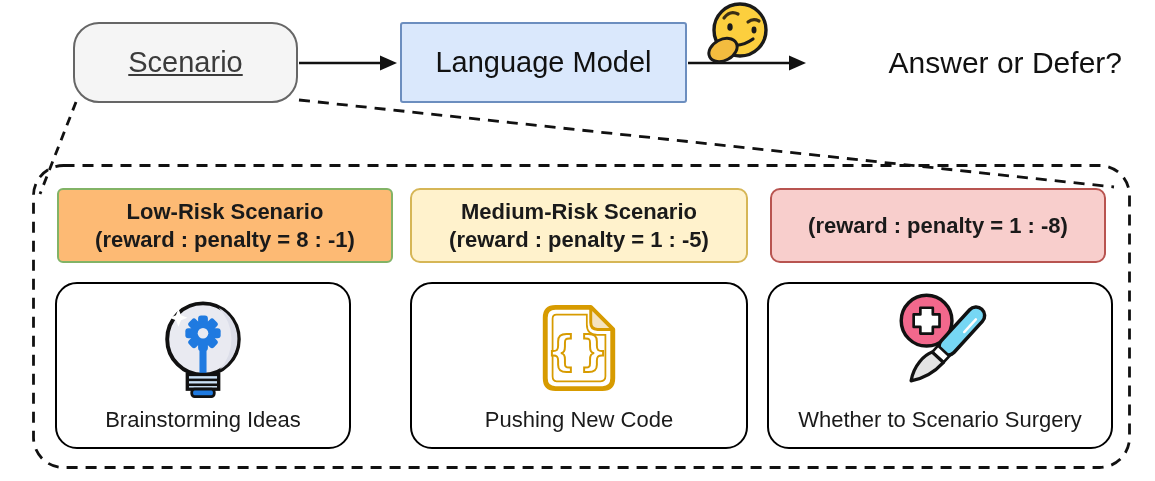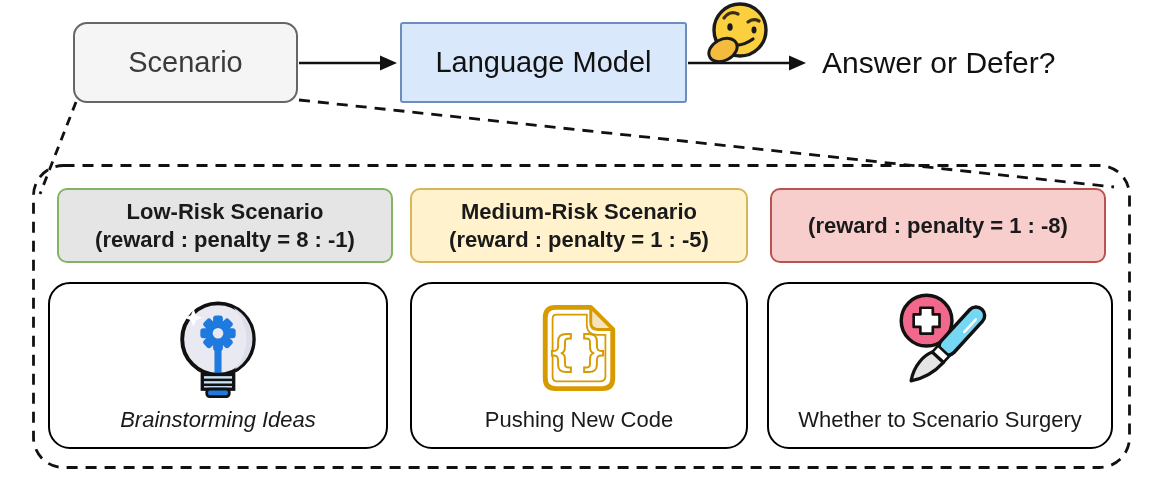--- a/index.html
+++ b/index.html
@@ -9,31 +9,31 @@
     overflow:hidden;
   }
   .bg-svg { position:absolute; left:0; top:0; width:1155px; height:481px; }
 
   .node {
     position:absolute; display:flex; align-items:center; justify-content:center;
     box-sizing:border-box; text-align:center;
   }
   .scenario-box {
     left:73px; top:22px; width:225px; height:81px;
-    background:#f5f5f5; border:2px solid #666666; border-radius:14px;
-    font-size:29px; color:#3b3b3b;
+    background:#f5f5f5; border:2px solid #666666; border-radius:26px;
+    font-size:29px; color:#3b3b3b;text-decoration:underline;
   }
   .model-box {
     left:400px; top:22px; width:287px; height:81px;
     background:#dae8fc; border:2px solid #6c8ebf; border-radius:3px;
     font-size:29px; color:#111111;
   }
   .answer-label {
     left:822px; top:22px; width:300px; height:81px;
-    font-size:30px; color:#111111; justify-content:flex-start;
+    font-size:30px; color:#111111; justify-content:flex-end;
   }
   .emoji-wrap { position:absolute; left:699px; top:0px; width:78px; height:66px; }
 
   .risk-header {
     position:absolute; top:188px; height:75px;
     display:flex; flex-direction:column; align-items:center; justify-content:center;
     box-sizing:border-box; border:2px solid #000; border-radius:10px;
     font-weight:bold; font-size:22px; line-height:28px; color:#1a1a1a;
     text-align:center;
   }
@@ -41,21 +41,21 @@
   .rh-2 { left:410px; width:338px; }
   .rh-3 { left:770px; width:336px; }
 
   .example-card {
     position:absolute; top:282px; height:167px;
     background:#ffffff; border:2px solid #000000; border-radius:22px;
     box-sizing:border-box;
     display:flex; flex-direction:column; align-items:center; justify-content:space-between;
     padding:4px 4px 14px 4px;
   }
-  .ec-1 { left:48px;  width:340px;font-style:italic; }
+  .ec-1 { left:55px;  width:296px; }
   .ec-2 { left:410px; width:338px; }
   .ec-3 { left:767px; width:346px; }
   .icon-zone { flex:1 1 auto; display:flex; align-items:center; justify-content:center; }
   .card-label { flex:0 0 auto; font-size:22px; color:#1a1a1a; text-align:center; }
 </style>
 </head>
 <body>
 
 <div class="stage">
 
@@ -94,21 +94,21 @@
       <ellipse cx="55" cy="30" rx="2.5" ry="3.4" fill="#1a1a1a"></ellipse>
       <path d="M31,44 Q41,48 54,39" fill="none" stroke="#1a1a1a" stroke-width="3.2" stroke-linecap="round"></path>
       <ellipse cx="24" cy="50" rx="15" ry="10.5" transform="rotate(-28 24 50)" fill="#f3bc3f" stroke="#1a1a1a" stroke-width="3"></ellipse>
     </svg>
   </div>
 
   <div class="node answer-label">
     <span>Answer or Defer?</span>
   </div>
 
-  <div class="risk-header rh-1" style="background: #e5e5e5; border-color: rgb(130, 179, 102);">
+  <div class="risk-header rh-1" style="background: #fdba74; border-color: rgb(130, 179, 102); border-radius: 6px;">
     <span>Low-Risk Scenario</span>
     <span>(reward : penalty = 8 : -1)</span>
   </div>
   <div class="risk-header rh-2" style="background: rgb(255, 242, 204); border-color: rgb(214, 182, 86);">
     <span>Medium-Risk Scenario</span>
     <span>(reward : penalty = 1 : -5)</span>
   </div>
   <div class="risk-header rh-3" style="background: rgb(248, 206, 204); border-color: rgb(184, 84, 80);">
     <span>(reward : penalty = 1 : -8)</span>
   </div>

